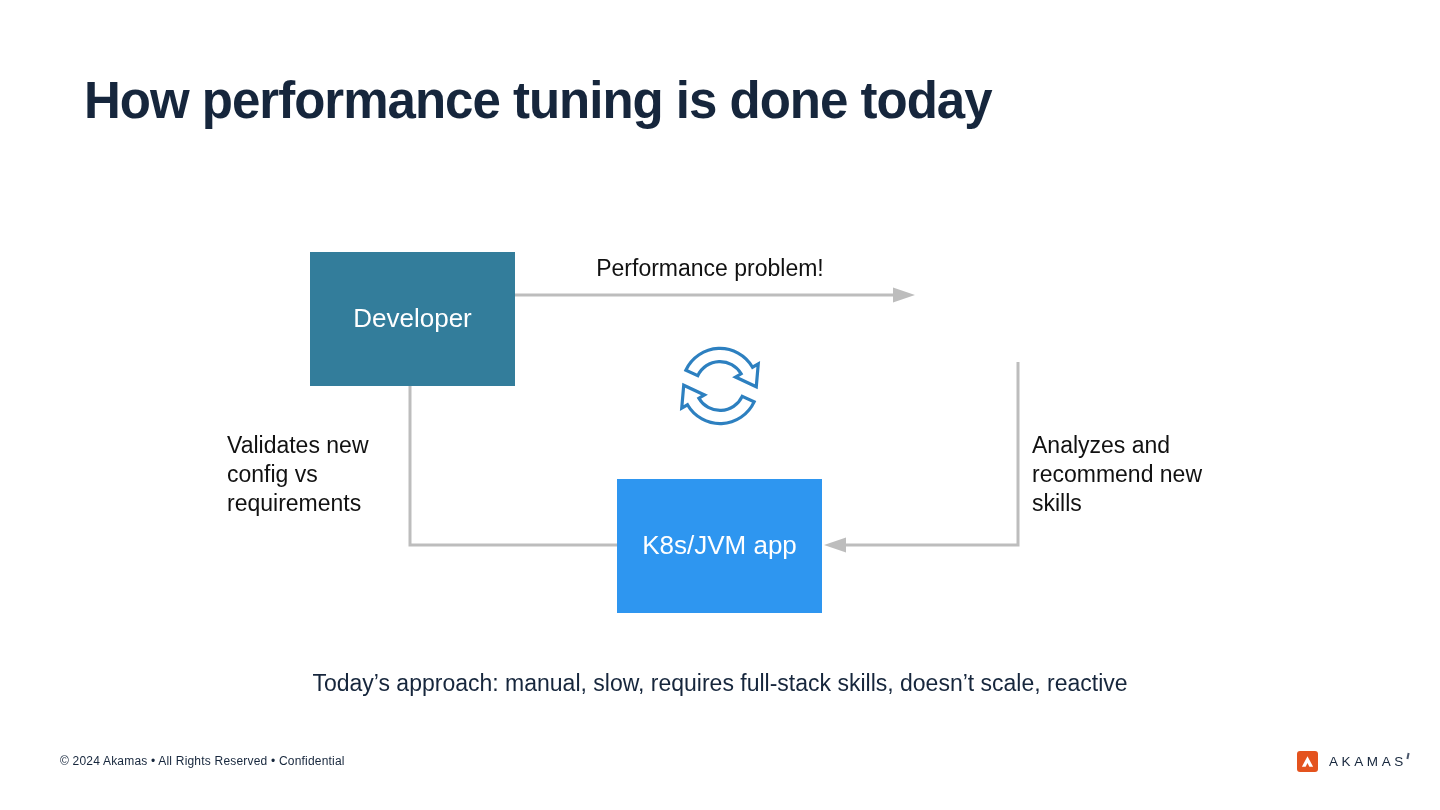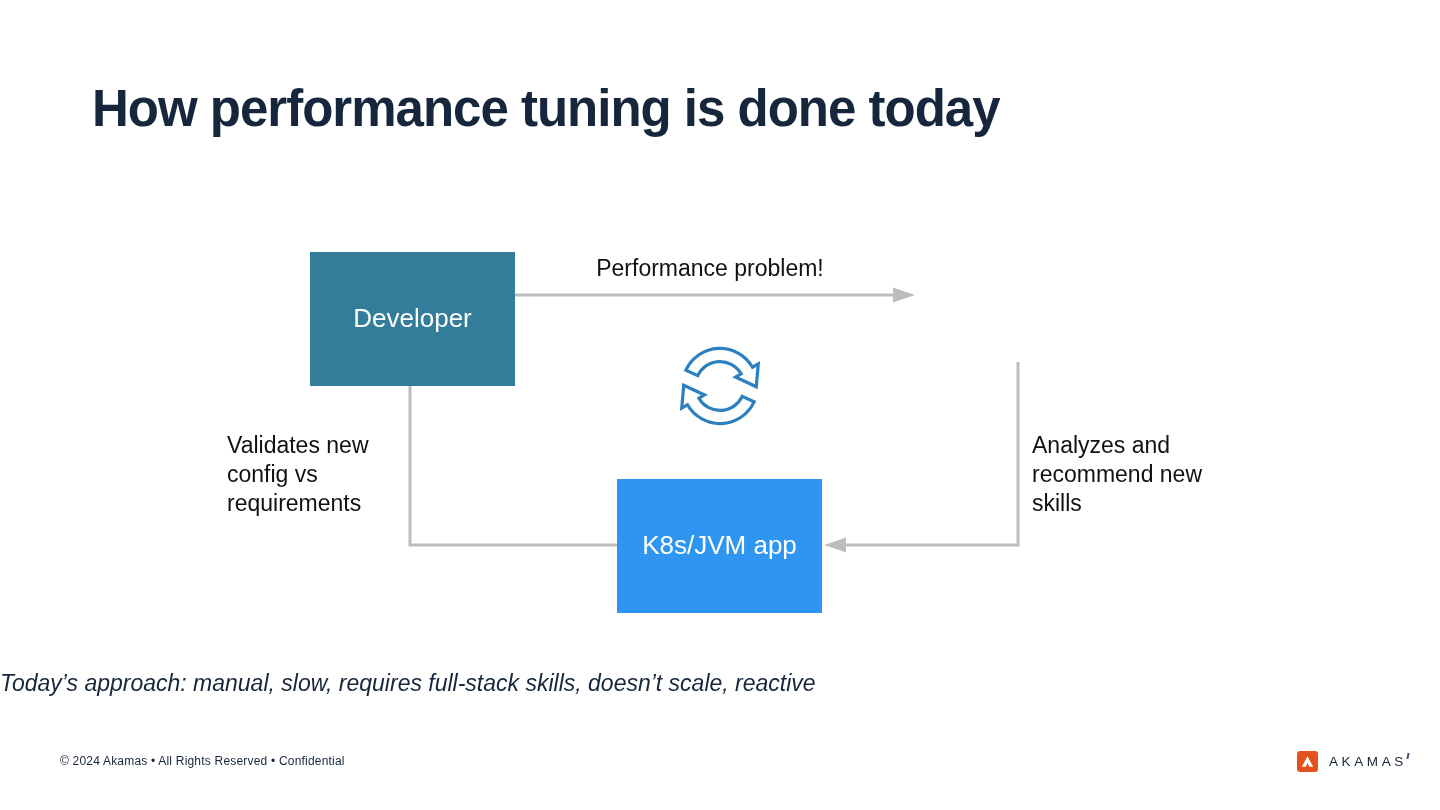--- a/index.html
+++ b/index.html
@@ -12,21 +12,21 @@
     position: relative;
     width: 1440px;
     height: 810px;
     background: #ffffff;
     overflow: hidden;
   }
   .slide-title {
     position: absolute;
     left: 84px;
     top: 72px;
-    margin: 8px;
+    margin: 0;
     font-size: 51px;
     font-weight: 700;
     letter-spacing: -1px;
     color: #16263c;
     line-height: 1.15;
   }
   .connectors {
     position: absolute;
     left: 0;
     top: 0;
@@ -71,23 +71,23 @@
     left: 668px;
     top: 339px;
     width: 104px;
     height: 94px;
   }
   .summary {
     position: absolute;
     left: 0;
     right: 0;
     top: 670px;
+    text-align: center;
     font-size: 23px;
     color: #16263c;
-    font-style: italic;
   }
   .footer-copyright {
     position: absolute;
     left: 60px;
     top: 754px;
     font-size: 12px;
     letter-spacing: 0.2px;
     color: #16263c;
   }
   .footer-logo {

